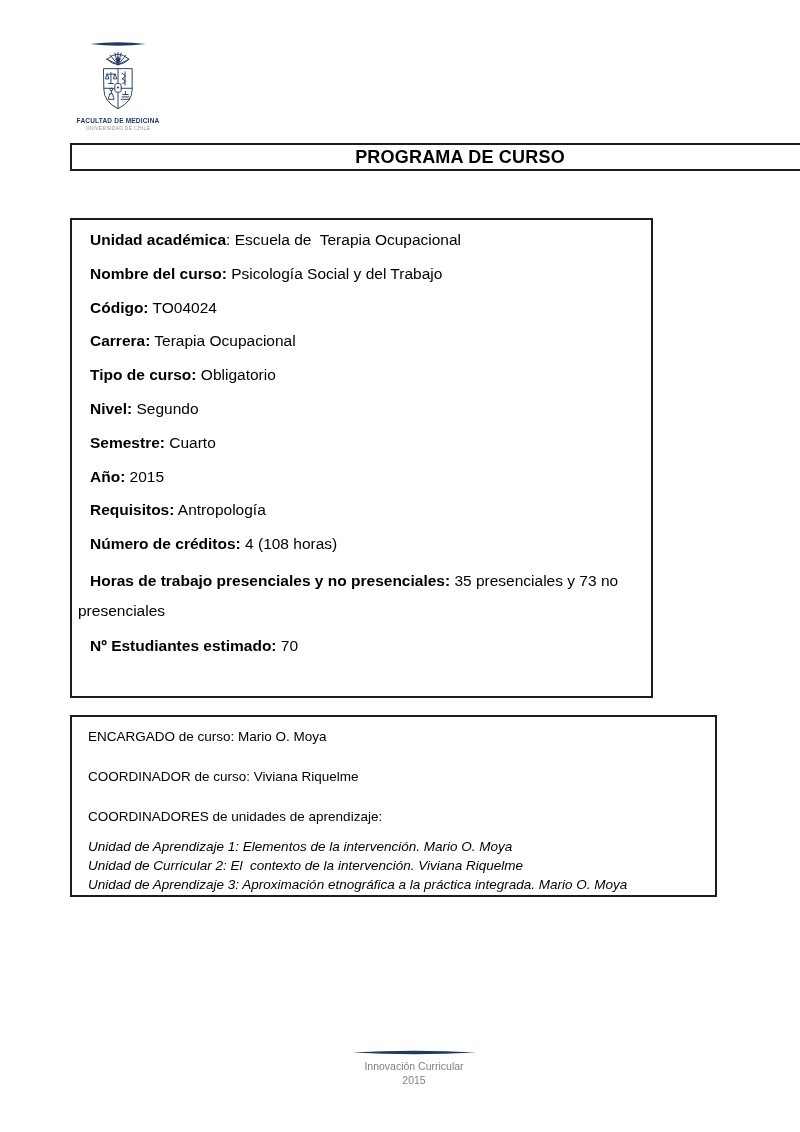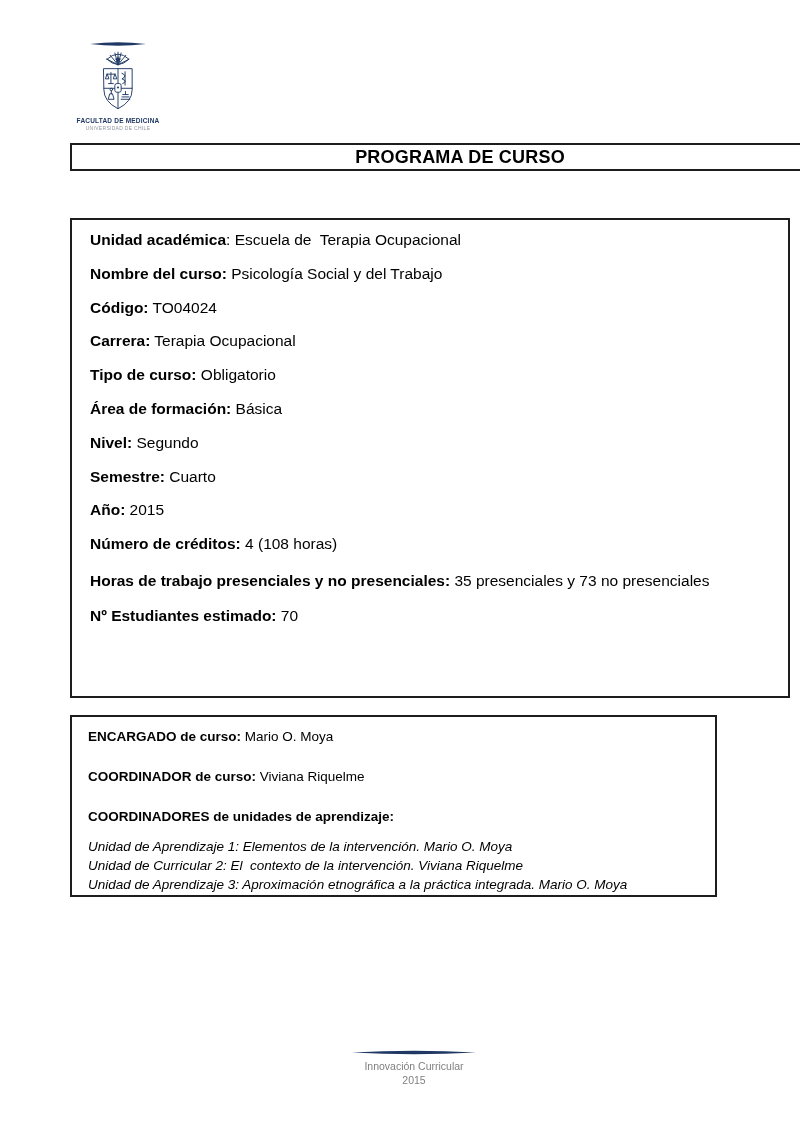--- a/index.html
+++ b/index.html
@@ -32,38 +32,38 @@
     position:absolute; left:70px; top:143px; width:780px; height:28px;
     border:2px solid #1d1d1d;
     display:flex; align-items:center; justify-content:center;
   }
   .title-box .title-text {
     font-size:18px; font-weight:bold; letter-spacing:.2px;
   }
 
   
   .info-box {
-    position:absolute; left:70px; top:218px; width:720px; height:480px;
+    position:absolute; left:70px; top:218px; width:583px; height:480px;
     border:2px solid #1d1d1d; padding:3px 8px 0 6px; overflow:hidden;
   }
   .info-row {
     margin:0; font-size:15.5px; line-height:33.8px;
     text-indent:12px; white-space:normal;
   }
   .info-row.wrap-row { line-height:30px; padding-top:5px; padding-bottom:3px; }
   .info-row b { font-weight:bold; }
   .field-value { white-space:pre-wrap; }
 
   
   .staff-box {
     position:absolute; left:70px; top:715px; width:647px; height:182px;
     border:2px solid #1d1d1d; padding:0 10px 0 16px; overflow:hidden;
   }
   .staff-row { margin:0; font-size:13.5px; line-height:40px; }
-  .staff-row b { font-weight:bold; }
+  .staff-row b { font-weight:normal; }
   .unit-row { margin:0; font-size:13.5px; line-height:19px; white-space:pre-wrap;font-style:italic; }
 
   
   .footer {
     position:absolute; left:14px; top:1050px; width:800px;
     display:flex; flex-direction:column; align-items:center;justify-content:flex-end;
   }
   .footer .taper { display:block; margin-bottom:4px; }
   .footer-line1, .footer-line2 {
     font-size:10.5px; color:#808080; line-height:14px;
@@ -110,24 +110,24 @@
 <div class="title-box">
   <span class="title-text">PROGRAMA DE CURSO</span>
 </div>
 
 <div class="info-box">
     <p class="info-row"><b class="field-label">Unidad académica</b><span class="field-value">: Escuela de  Terapia Ocupacional</span></p>
     <p class="info-row"><b class="field-label">Nombre del curso:</b><span class="field-value"> Psicología Social y del Trabajo</span></p>
     <p class="info-row"><b class="field-label">Código:</b><span class="field-value"> TO04024</span></p>
     <p class="info-row"><b class="field-label">Carrera:</b><span class="field-value"> Terapia Ocupacional</span></p>
     <p class="info-row"><b class="field-label">Tipo de curso:</b><span class="field-value"> Obligatorio</span></p>
-    <p class="info-row"><b class="field-label">Área de formación:</b><span class="field-value"> Básica</span></p>
     <p class="info-row"><b class="field-label">Nivel:</b><span class="field-value"> Segundo</span></p>
     <p class="info-row"><b class="field-label">Semestre:</b><span class="field-value"> Cuarto</span></p>
     <p class="info-row"><b class="field-label">Año:</b><span class="field-value"> 2015</span></p>
+    <p class="info-row"><b class="field-label">Requisitos:</b><span class="field-value"> Antropología</span></p>
     <p class="info-row"><b class="field-label">Número de créditos:</b><span class="field-value"> 4 (108 horas)</span></p>
     <p class="info-row wrap-row"><b class="field-label">Horas de trabajo presenciales y no presenciales:</b><span class="field-value"> 35 presenciales y 73 no presenciales</span></p>
     <p class="info-row"><b class="field-label">Nº Estudiantes estimado:</b><span class="field-value"> 70</span></p>
   </div>
 
 <div class="staff-box">
     <p class="staff-row"><b class="field-label">ENCARGADO de curso:</b><span class="field-value"> Mario O. Moya</span></p>
     <p class="staff-row"><b class="field-label">COORDINADOR de curso:</b><span class="field-value"> Viviana Riquelme</span></p>
     <p class="staff-row"><b class="field-label">COORDINADORES de unidades de aprendizaje:</b><span class="field-value"></span></p>
     <p class="unit-row">Unidad de Aprendizaje 1: Elementos de la intervención. Mario O. Moya</p>

